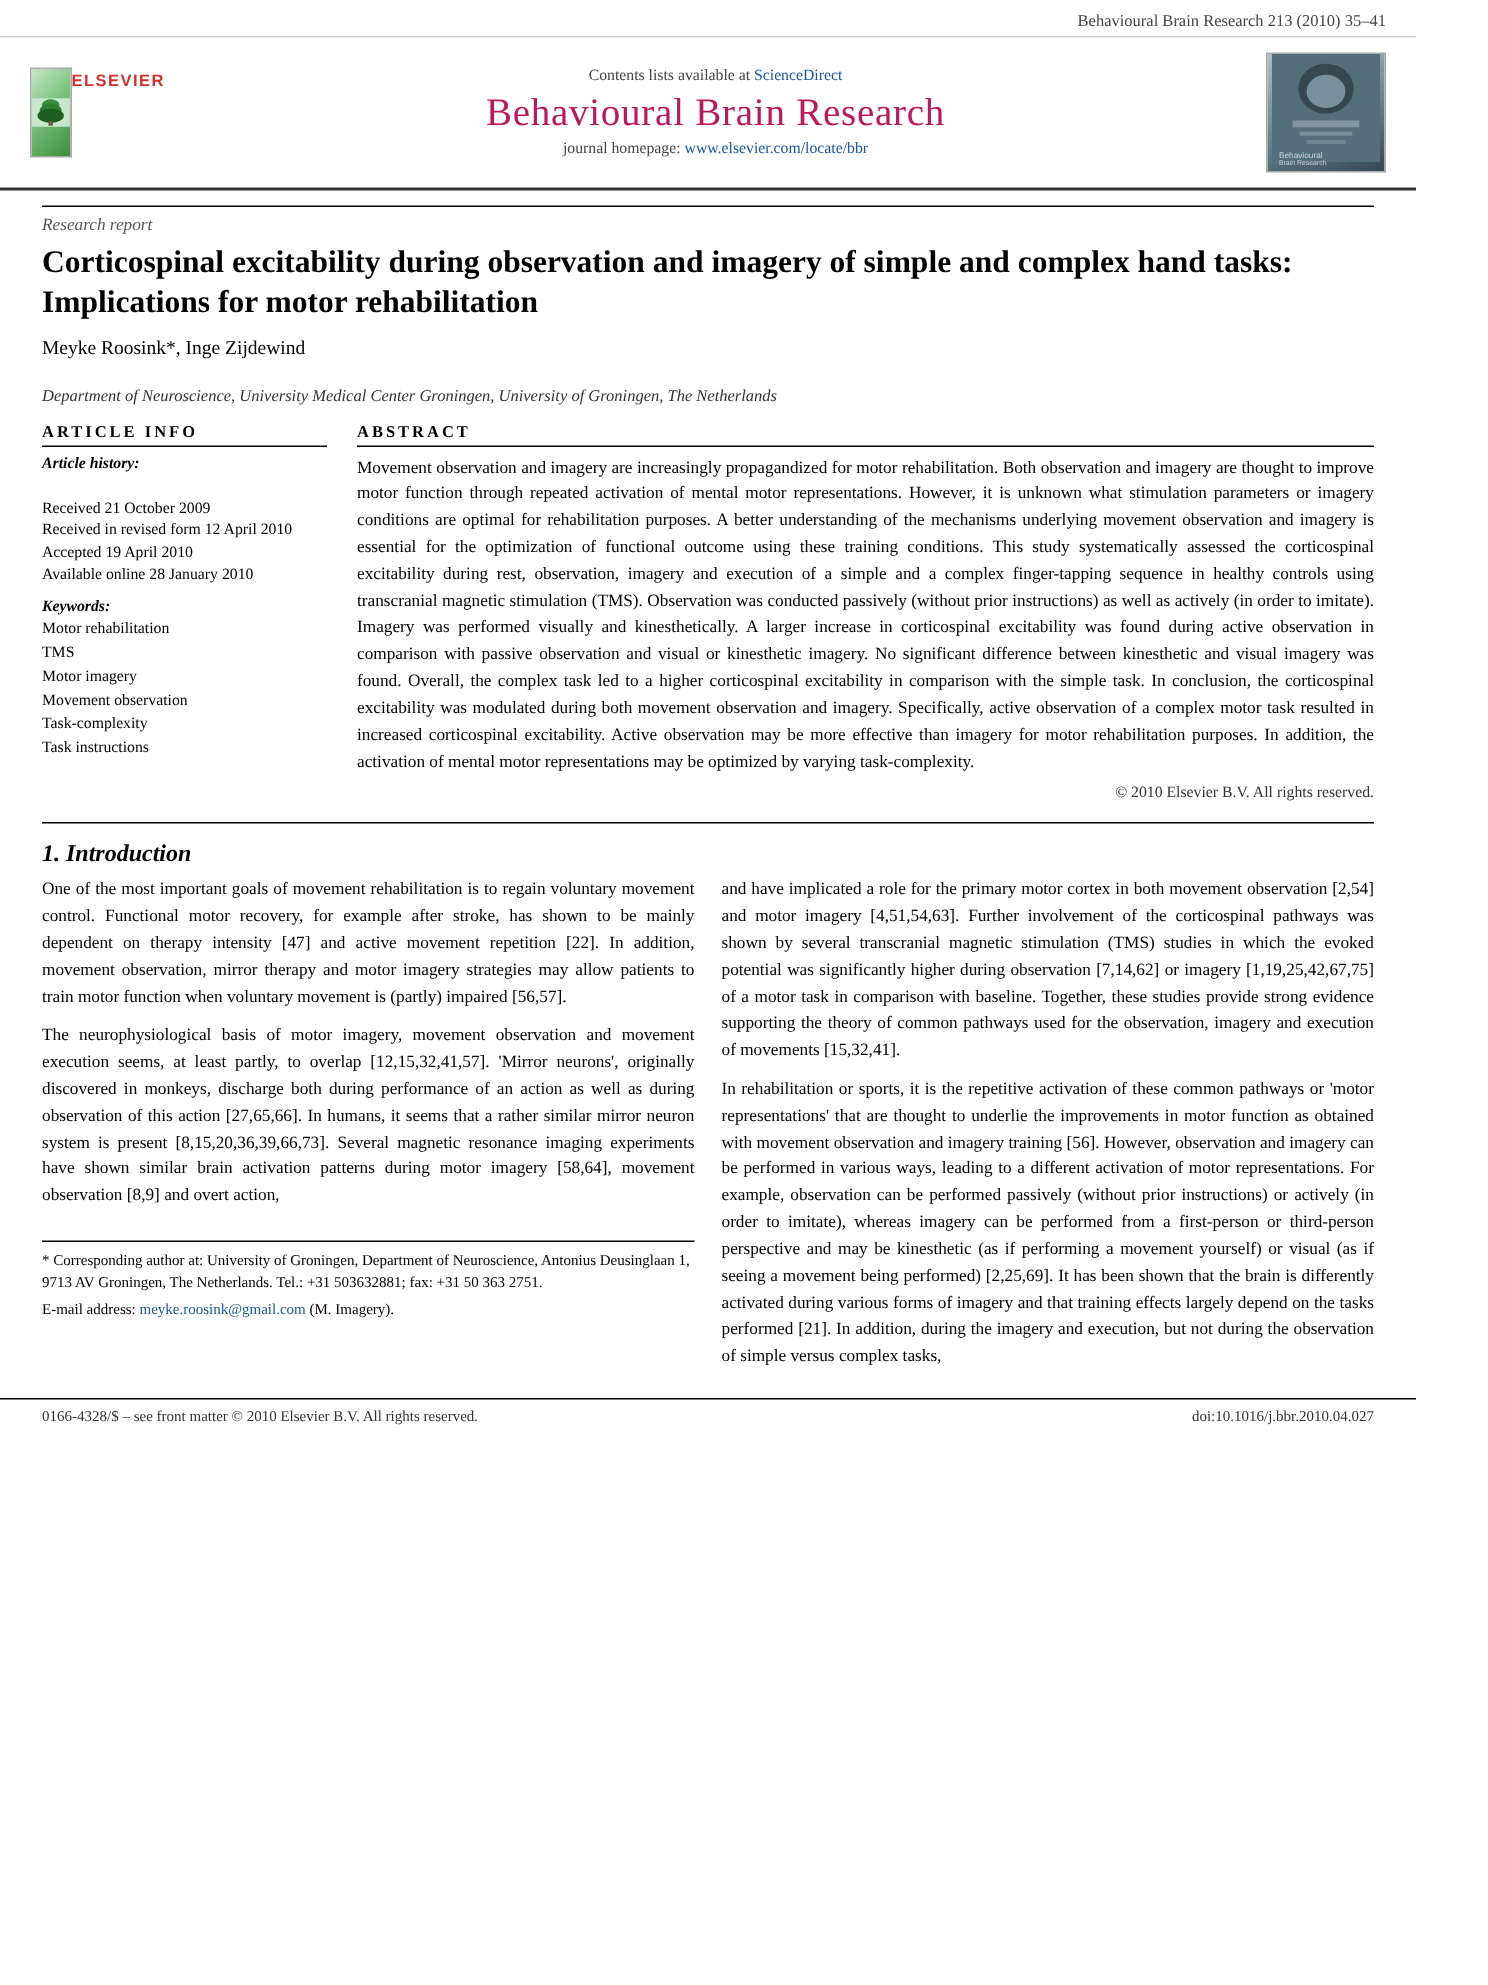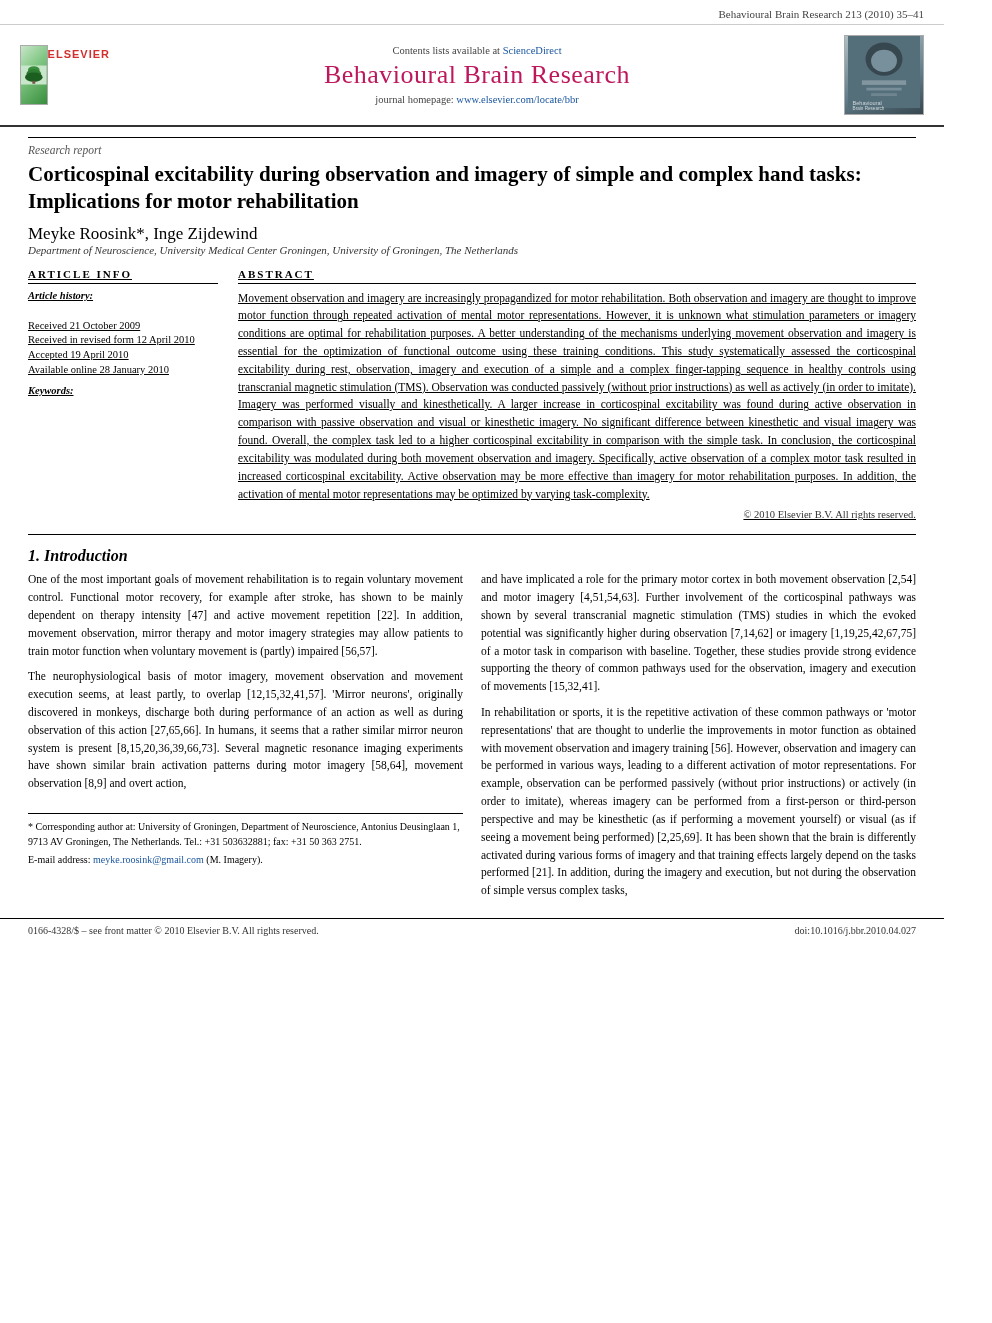--- a/index.html
+++ b/index.html
@@ -138,37 +138,36 @@
     .article-title {
       font-size: 21px;
       font-weight: bold;
       color: #000;
       line-height: 1.3;
       margin-bottom: 8px;
       font-family: 'Times New Roman', Times, serif;
     }
 
     .authors {
-      font-size: 17px;
-      margin-bottom: 0;
+      font-size: 13px;
+      margin-bottom: 18px;
     }
 
     .affiliation {
       font-size: 11px;
       font-style: italic;
       color: #333;
       margin-bottom: 12px;
     }
 
     
     .two-col {
       display: flex;
       gap: 20px;
       margin-bottom: 10px;
-      text-decoration: underline;
     }
 
     .col-left {
       width: 190px;
       flex-shrink: 0;
     }
 
     .col-right {
       flex: 1;
     }
@@ -358,20 +357,28 @@
 
         <div class="article-info-label">Article history:</div>
         <div class="article-info-text">
           <div>Received 21 October 2009</div>
           <div>Received in revised form 12 April 2010</div>
           <div>Accepted 19 April 2010</div>
           <div>Available online 28 January 2010</div>
         </div>
 
         <div class="keywords-heading">Keywords:</div>
+        <div>
+          <div class="keyword-item">Motor rehabilitation</div>
+          <div class="keyword-item">TMS</div>
+          <div class="keyword-item">Motor imagery</div>
+          <div class="keyword-item">Movement observation</div>
+          <div class="keyword-item">Task-complexity</div>
+          <div class="keyword-item">Task instructions</div>
+        </div>
       </div>
 
       <div class="col-right">
         <div class="section-heading">ABSTRACT</div>
         <div class="abstract-text">Movement observation and imagery are increasingly propagandized for motor rehabilitation. Both observation and imagery are thought to improve motor function through repeated activation of mental motor representations. However, it is unknown what stimulation parameters or imagery conditions are optimal for rehabilitation purposes. A better understanding of the mechanisms underlying movement observation and imagery is essential for the optimization of functional outcome using these training conditions. This study systematically assessed the corticospinal excitability during rest, observation, imagery and execution of a simple and a complex finger-tapping sequence in healthy controls using transcranial magnetic stimulation (TMS). Observation was conducted passively (without prior instructions) as well as actively (in order to imitate). Imagery was performed visually and kinesthetically. A larger increase in corticospinal excitability was found during active observation in comparison with passive observation and visual or kinesthetic imagery. No significant difference between kinesthetic and visual imagery was found. Overall, the complex task led to a higher corticospinal excitability in comparison with the simple task. In conclusion, the corticospinal excitability was modulated during both movement observation and imagery. Specifically, active observation of a complex motor task resulted in increased corticospinal excitability. Active observation may be more effective than imagery for motor rehabilitation purposes. In addition, the activation of mental motor representations may be optimized by varying task-complexity.</div>
         <div class="copyright-line">© 2010 Elsevier B.V. All rights reserved.</div>
       </div>
 
     </div>
 

